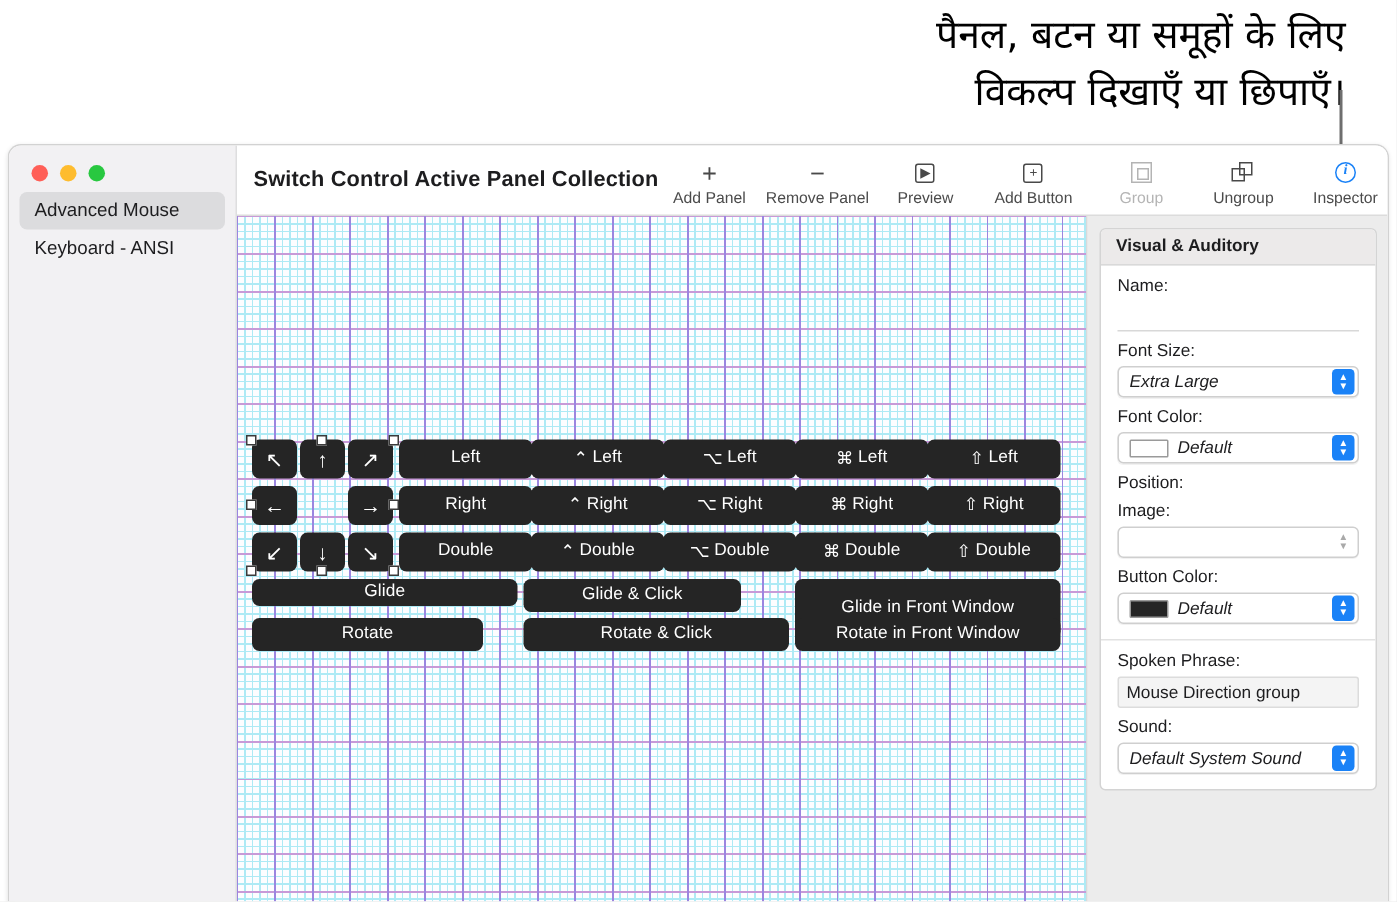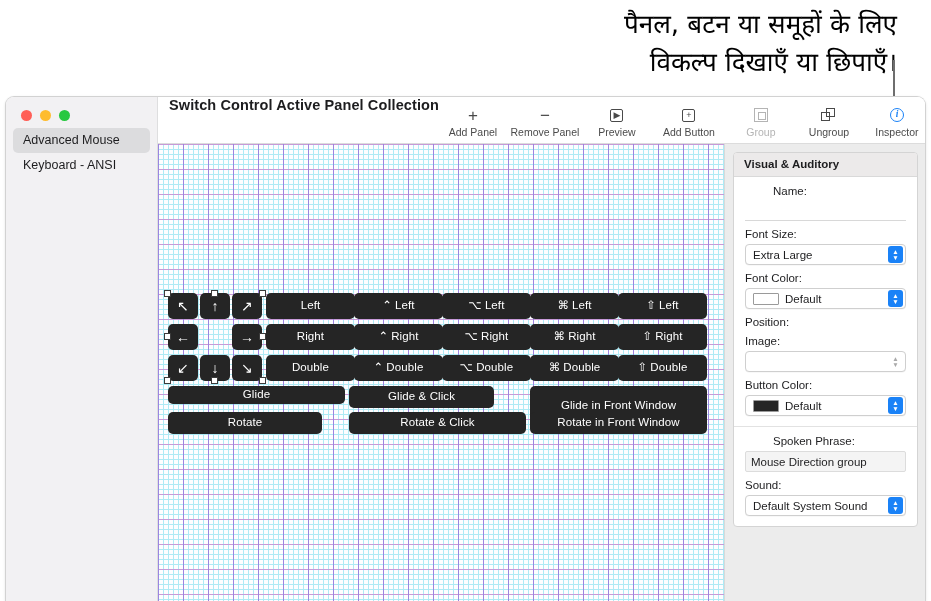--- a/index.html
+++ b/index.html
@@ -90,20 +90,21 @@
     background: #fbfbfb;
   }
 
   
   .toolbar {
     height: 47px;
     flex: none;
     background: #ffffff;
     border-bottom: 1px solid #dcdcdc;
     display: flex;
+    align-items: center;
     padding: 0 12px 0 11px;
     position: relative;
   }
   .doc-title {
     font-size: 14.5px;
     font-weight: bold;
     color: #1d1d1f;
     letter-spacing: 0.1px;
     white-space: nowrap;
   }
@@ -252,21 +253,21 @@
   }
   .insp-sec { padding: 8px 11px 10px; }
   .insp-sec + .insp-sec { border-top: 1px solid #e2e2e2; }
 
   .fld-label {
     font-size: 11.5px;
     color: #1d1d1f;
     margin-bottom: 4px;
     margin-top: 7px;
   }
-  .fld-label.first { margin-top: 0; margin-left: 28px; }
+  .fld-label.first { margin-top: 0; }
 
   .txt-input {
     height: 20px;
     border: none;
     border-bottom: 1px solid #d8d8d8;
     background: #ffffff;
     font-size: 11.5px;
     color: #1d1d1f;
     width: 100%;
     padding: 0 2px;
@@ -286,20 +287,21 @@
     background: #ffffff;
     border: 1px solid #cfcfcf;
     border-radius: 4px;
     display: flex;
     align-items: center;
     padding: 0 2px 0 7px;
     font-size: 11.5px;
     color: #1d1d1f;
     box-shadow: 0 0.5px 0.5px rgba(0,0,0,0.06);
     position: relative;
+    font-style: italic;
   }
   .popup .ptext { flex: 1; white-space: nowrap; overflow: hidden; }
   .stepper {
     width: 15px; height: 17px;
     background: #1a82f7;
     border-radius: 3px;
     flex: none;
     color: #ffffff;
     display: flex;
     flex-direction: column;

